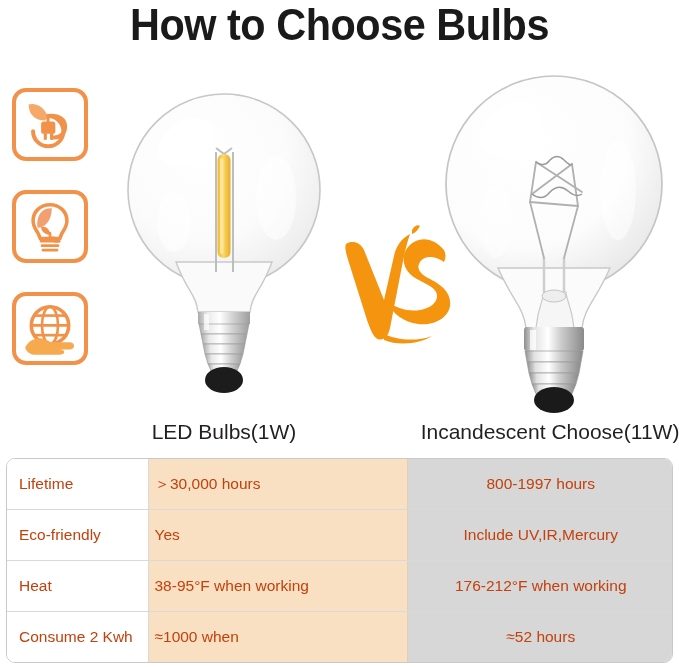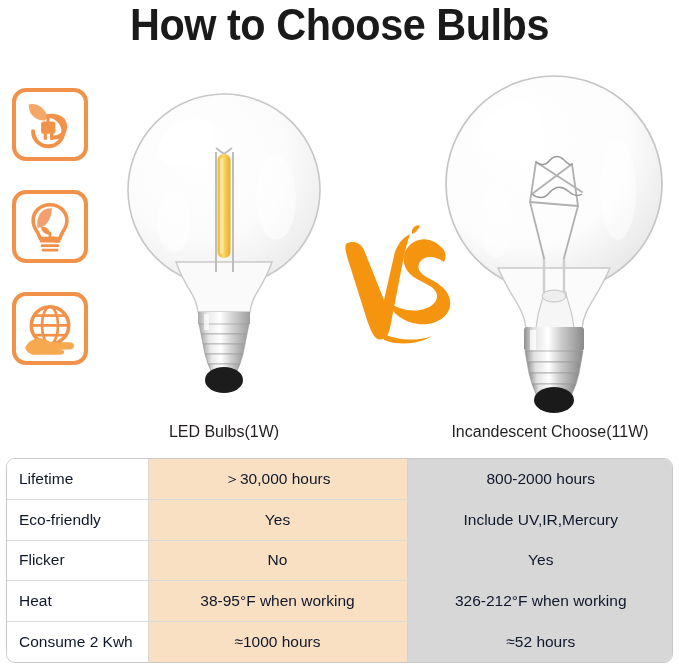--- a/index.html
+++ b/index.html
@@ -60,21 +60,21 @@
     top: 222px;
     width: 118px;
     height: 128px;
   }
   #vs-badge svg { display:block; width:100%; height:100%; }
 
   
   .bulb-caption {
     position: absolute;
     top: 421px;
-    font-size: 16px;
+    font-size: 21px;
     line-height: 22px;
     color: #231f20;
     text-align: center;
     white-space: nowrap;
   }
   #led-caption          { left: 104px; width: 240px; }
   #incandescent-caption { left: 420px; width: 260px; }
 
   
   #comparison-table {
@@ -91,31 +91,31 @@
   }
   #comparison-table table {
     width: 100%;
     height: 100%;
     border-collapse: collapse;
     table-layout: fixed;
   }
   #comparison-table td {
     height: 34px;
     font-size: 15.5px;
-    color: #0f172a;
+    color: #c2410c;
     border-bottom: 1px solid #d9d9d9;
     padding: 0 6px;
     box-sizing: border-box;
     white-space: nowrap;
     overflow: hidden;
   }
   #comparison-table tr:last-child td { border-bottom: none; }
 
   .col-feature { width: 141px; text-align: left;  padding-left: 12px !important; background:#ffffff; }
-  .col-led     { width: 259px; text-align: center; background:#fae0c3;margin-top:20px; }
+  .col-led     { width: 259px; text-align: left; background:#fae0c3;margin-top:20px; }
   .col-inc     { width: 267px; text-align: center; background:#d7d7d7; }
 
   .col-led  { border-right: 1px solid #e7cdb2; }
   .col-feature { border-right: 1px solid #d9d9d9; }
 </style>
 </head>
 <body>
 
 <div id="page-title">How to Choose Bulbs</div>
 
@@ -293,37 +293,32 @@
 
 <div class="bulb-caption" id="led-caption">LED Bulbs(1W)</div>
 <div class="bulb-caption" id="incandescent-caption">Incandescent Choose(11W)</div>
 
 <div id="comparison-table">
   <table>
     <tbody id="table-body">
         <tr>
           <td class="col-feature">Lifetime</td>
           <td class="col-led">＞30,000 hours</td>
-          <td class="col-inc">800-2000 hours</td>
+          <td class="col-inc">800-1997 hours</td>
         </tr>
         <tr>
           <td class="col-feature">Eco-friendly</td>
           <td class="col-led">Yes</td>
           <td class="col-inc">Include UV,IR,Mercury</td>
         </tr>
         <tr>
-          <td class="col-feature">Flicker</td>
-          <td class="col-led">No</td>
-          <td class="col-inc">Yes</td>
-        </tr>
-        <tr>
           <td class="col-feature">Heat</td>
           <td class="col-led">38-95°F when working</td>
-          <td class="col-inc">326-212°F when working</td>
+          <td class="col-inc">176-212°F when working</td>
         </tr>
         <tr>
           <td class="col-feature">Consume 2 Kwh</td>
-          <td class="col-led">≈1000 hours</td>
+          <td class="col-led">≈1000 when</td>
           <td class="col-inc">≈52 hours</td>
         </tr>
       </tbody>
   </table>
 </div>
 
 </body></html>

